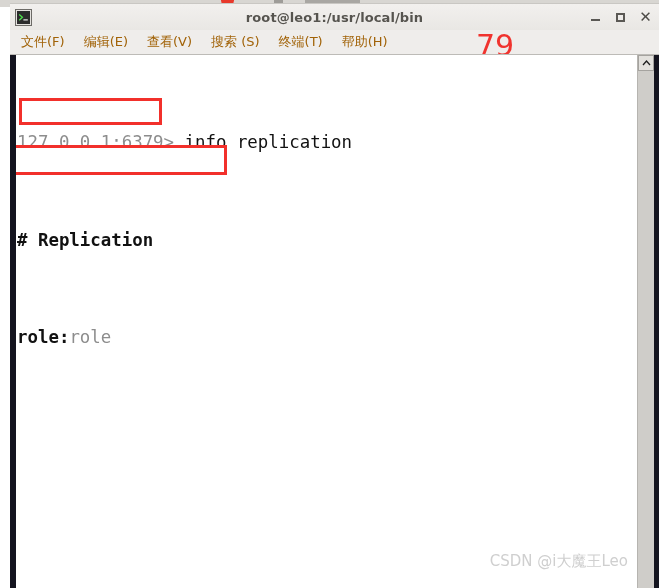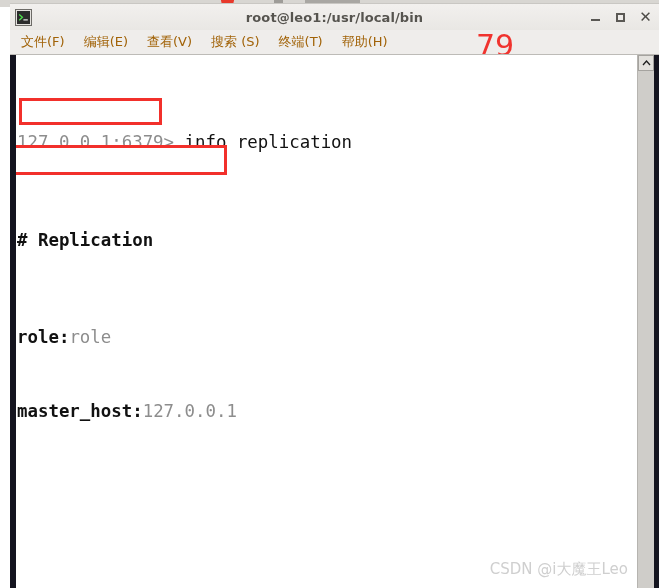--- a/index.html
+++ b/index.html
@@ -193,21 +193,21 @@
     box-sizing: border-box;
     pointer-events: none;
   }
   #redbox-role { left: 3px;  top: 43px;  width: 143px; height: 27px; }
   #redbox-port { left: -6px; top: 90px;  width: 217px; height: 30px; }
 
   
   #watermark {
     position: absolute;
     right: 9px;
-    bottom: 8px;
+    bottom: 16px;
     font-size: 15px;
     color: #cfcfcf;
     font-family: "DejaVu Sans", sans-serif;
     white-space: nowrap;
     pointer-events: none;
   }
 
   
   #scrollbar {
     width: 17px;
@@ -282,21 +282,20 @@
   <div id="terminal-body">
     <div id="term-left-edge"></div>
 
     <div id="term-output">
 
       <div class="line"><span class="v">127.0.0.1:6379&gt;</span><span class="cmd"> info replication</span></div>
 
       <div class="line"><span class="k"># Replication</span></div>
 
       <div class="line"><span class="k">role</span><span class="k">:</span><span class="v">role</span></div>
-      <div class="line"><span class="k">master_host</span><span class="k">:</span><span class="v">127.0.0.1</span></div>
       
       
       
       
       
       
 
       
       
 

